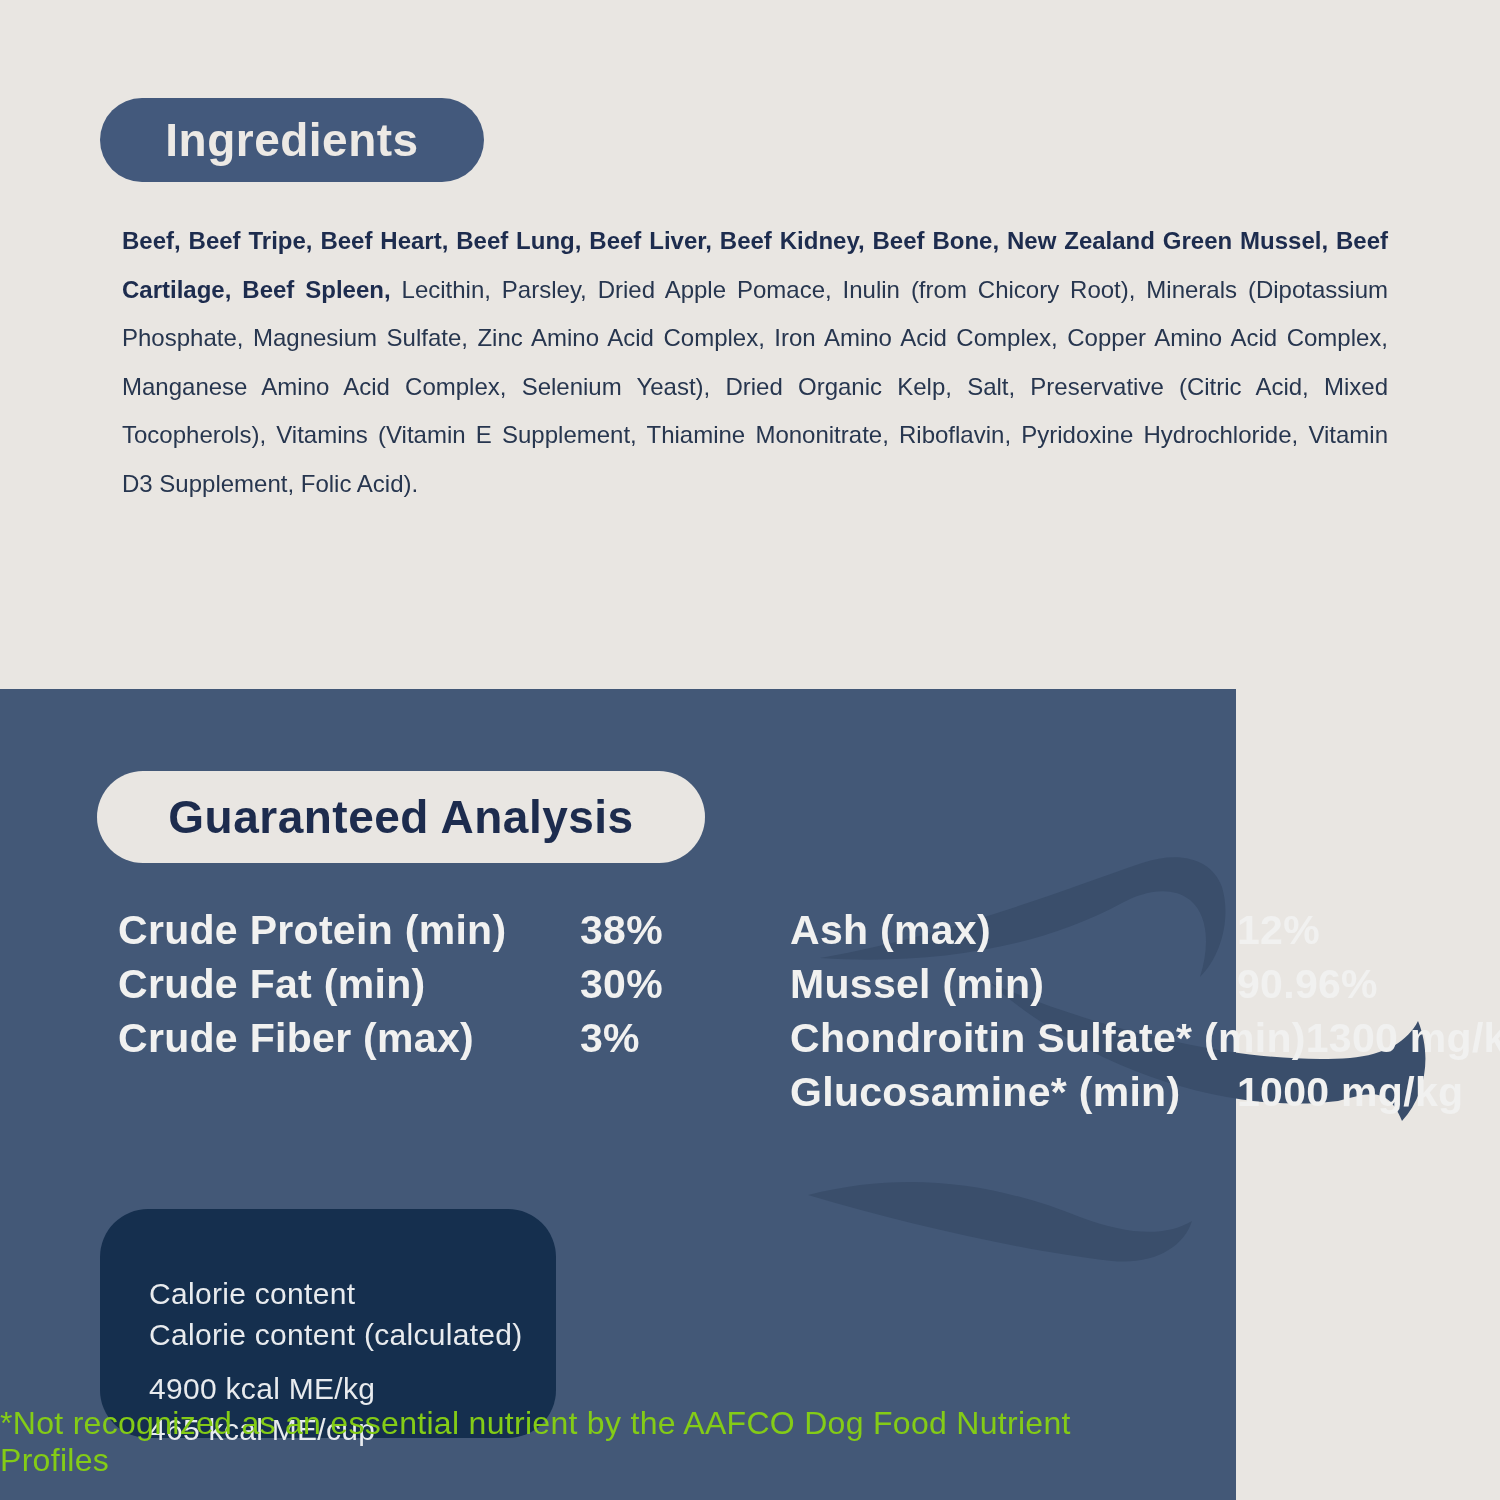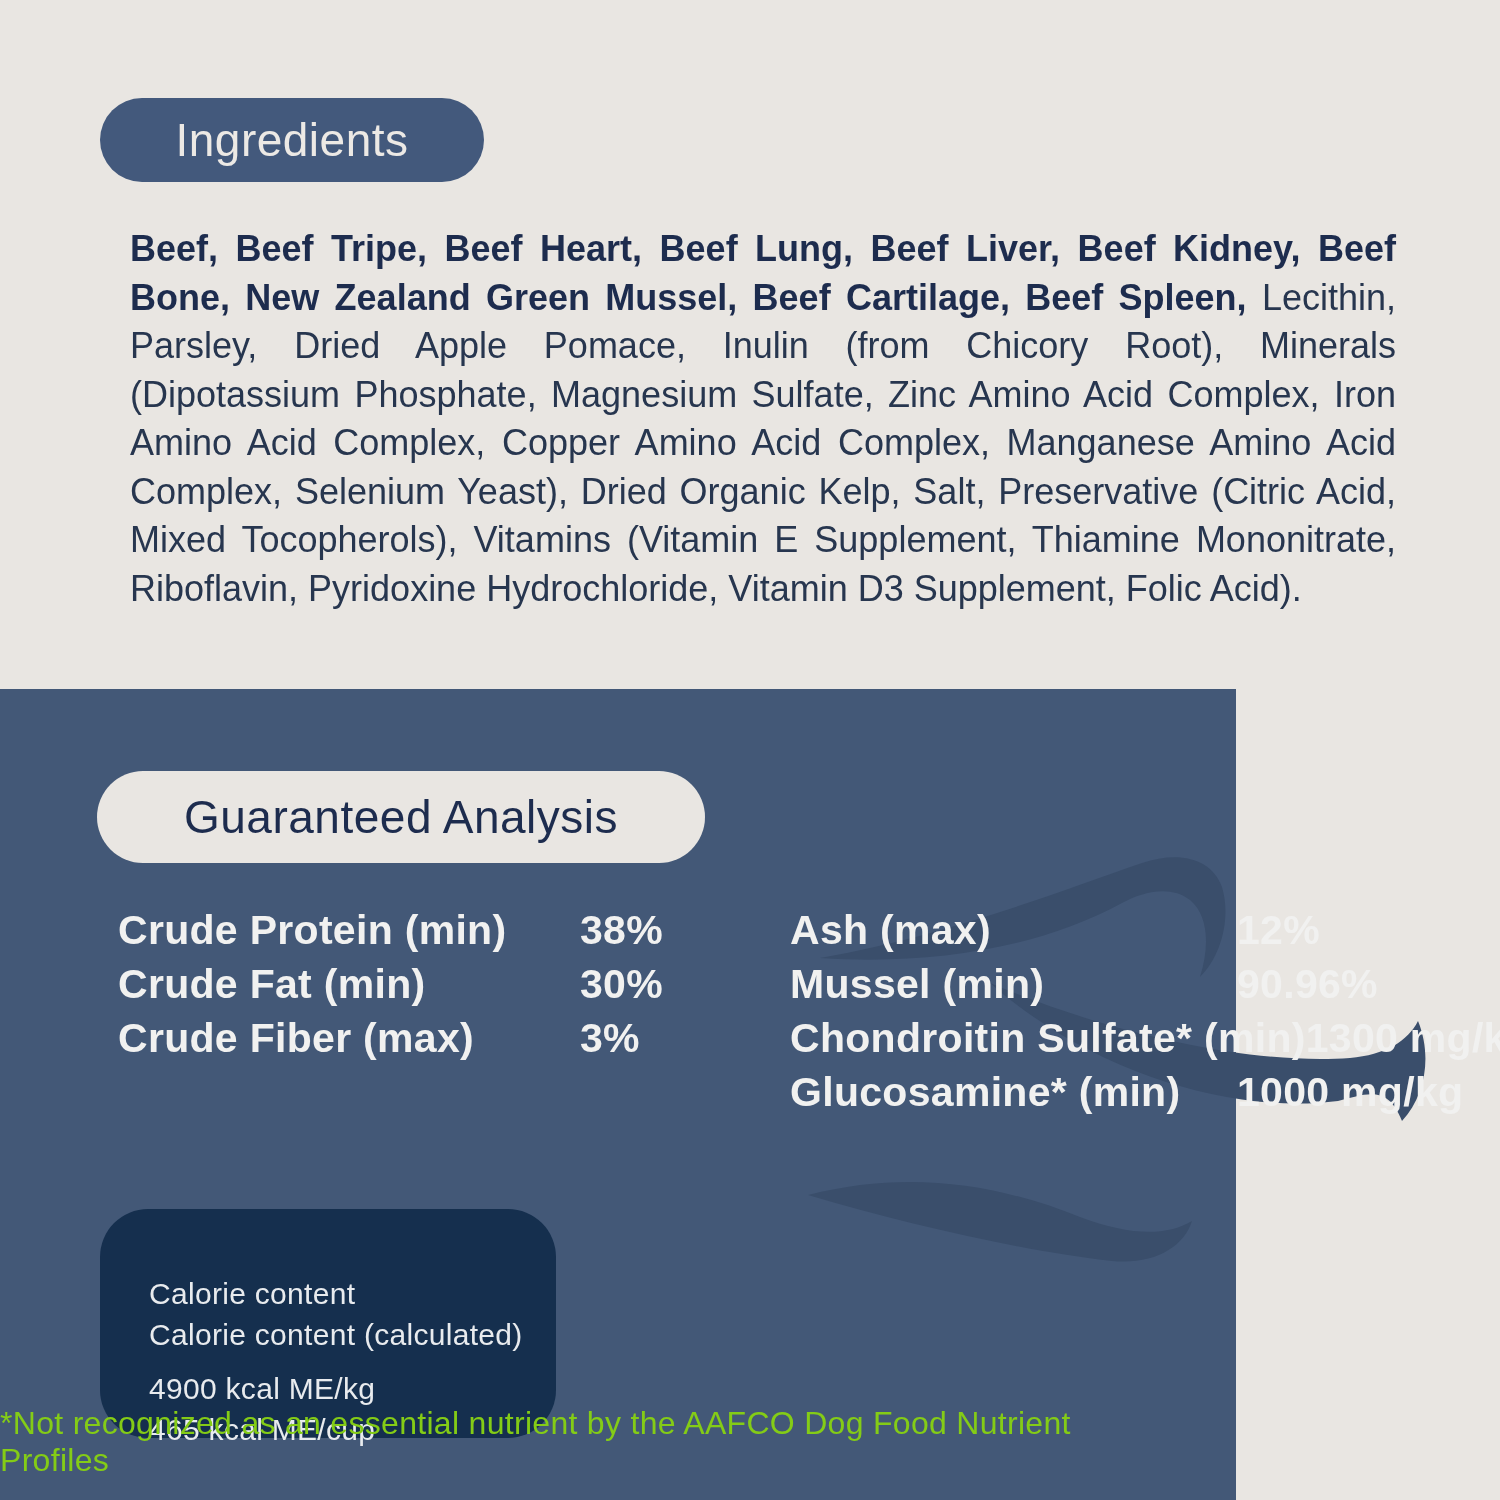--- a/index.html
+++ b/index.html
@@ -12,21 +12,21 @@
     width: 1500px; height: 1500px;
     background: #e9e6e2;
     overflow: hidden;
   }
 
   
   .pill {
     position: absolute;
     display: flex; align-items: center; justify-content: center;
     border-radius: 999px;
-    font-weight: 400;
+    font-weight: 700;
     font-size: 46px;
     letter-spacing: 0.5px;
   }
   .pill-dark {
     left: 100px; top: 98px;
     width: 384px; height: 84px;
     background: #43597c;
     color: #ece9e5;
   }
   .pill-light {
@@ -34,22 +34,22 @@
     width: 608px; height: 92px;
     background: #e9e6e2;
     color: #1d2c4e;
   }
 
   
   .ingredients-text {
     position: absolute;
     left: 118px; top: 213px;
     width: 1266px;
-    margin: 12px;
-    font-size: 36px;
+    margin: 4px;
+    font-size: 24px;
     line-height: 48.5px;
     text-align: justify;
     color: #27364f;
   }
   .ingredients-text .seg-bold {
     font-weight: 700;
     color: #1d2c4e;
   }
   .ingredients-text .seg-light {
     font-weight: 300;

